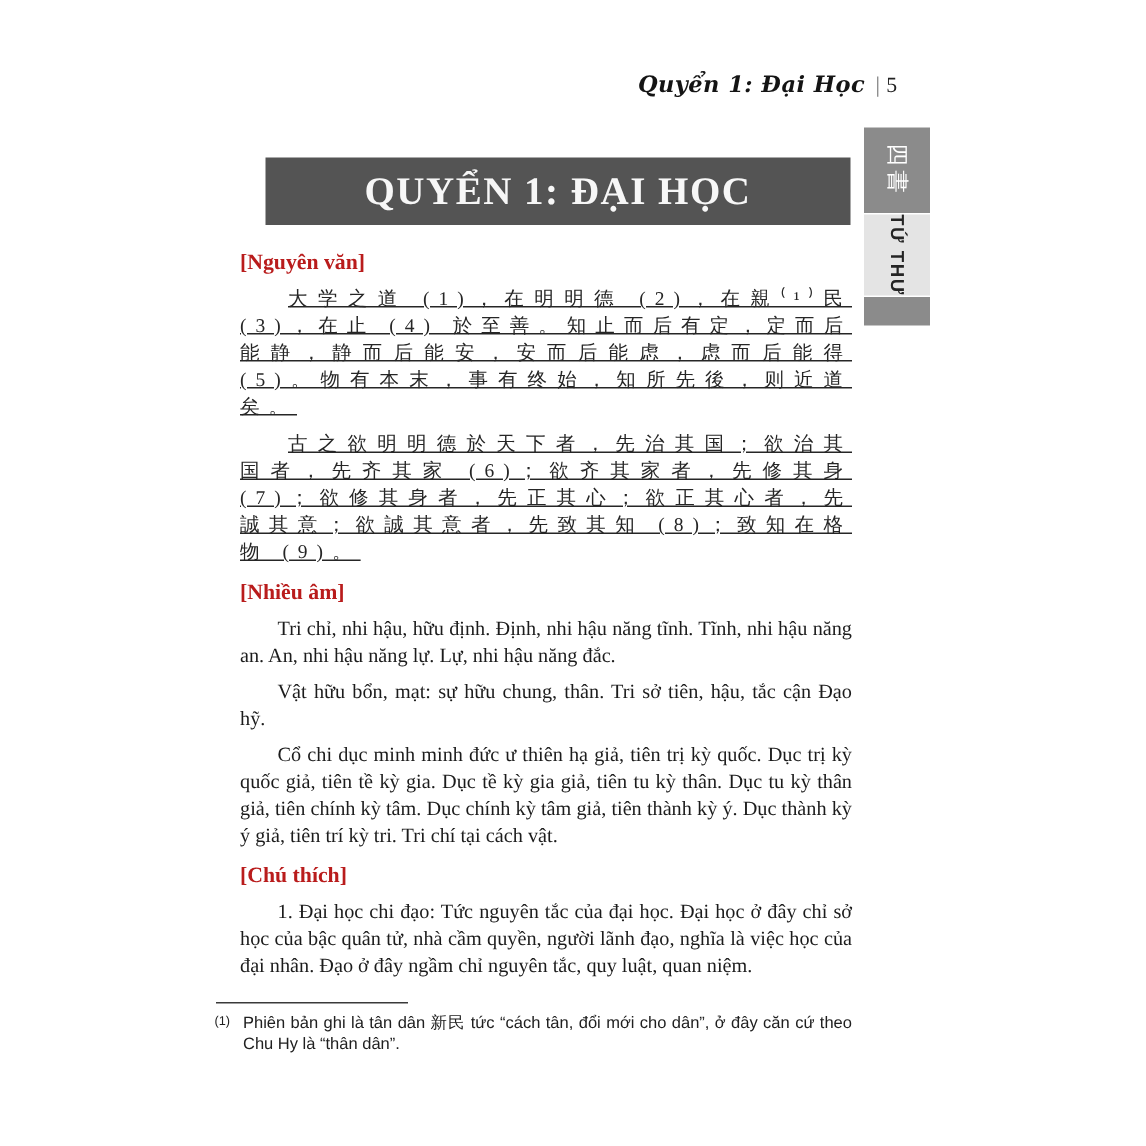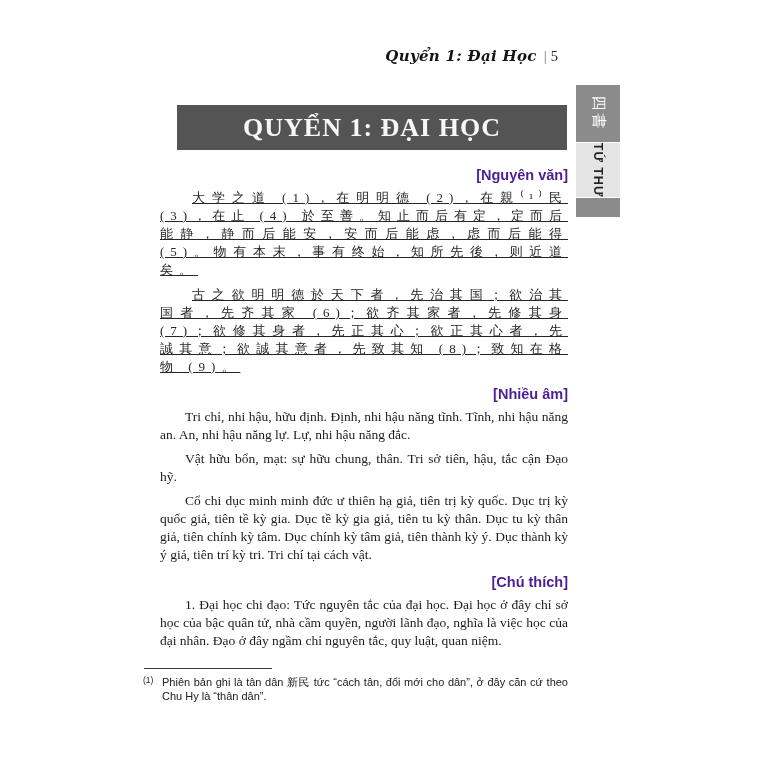--- a/index.html
+++ b/index.html
@@ -3,21 +3,21 @@
 <meta charset="utf-8">
 <style>
   html,body{margin:0;padding:0;}
   body{
     width:764px;height:764px;position:relative;background:#ffffff;
     font-family:"Liberation Serif",serif;color:#1c1c1c;overflow:hidden;
   }
   
   .running-header{
     position:absolute;top:47px;left:0;width:558px;
-    text-align:right;white-space:nowrap;
+    text-align:right;white-space:nowrap;padding-left:40px;
   }
   .rh-title{
     font-family:"DejaVu Serif",serif;font-style:italic;font-weight:bold;
     font-size:15px;color:#141414;letter-spacing:0.3px;
   }
   .rh-sep{color:#777;font-size:15px;margin:0 4px 0 7px;font-weight:normal;}
   .rh-page{font-size:14.5px;color:#222;}
   
   .banner{
     position:absolute;left:177px;top:105px;width:390px;height:45px;
@@ -39,22 +39,22 @@
   .tab-viet{height:54px;background:var(--tab-light,#e4e4e4);margin-top:1px;}
   .tab-viet span{
     transform:rotate(90deg);white-space:nowrap;color:#242424;
     font-family:"Liberation Sans",sans-serif;font-weight:bold;
     font-size:12.5px;letter-spacing:1px;
   }
   .tab-end{height:19px;background:var(--tab-dark,#8b8b8b);margin-top:1px;}
   
   .content{position:absolute;left:160px;top:163px;width:408px;}
   .section-heading{
-    font-family:Liberation Sans, sans-serif;font-weight:bold;
-    font-size:14.5px;color:#4c1d95;margin:10px 0 6px 0;text-align:right;
+    font-family:Liberation Serif, serif;font-weight:bold;
+    font-size:14.5px;color:#b91c1c;margin:10px 0 6px 0;
   }
   .section-heading.first{margin-top:4px;}
   .para{
     font-size:13.5px;line-height:18px;text-align:justify;
     text-indent:25px;margin:0 0 6px 0;color:#1c1c1c;
   }
   .para-cjk{
     font-size:13px;line-height:18px;letter-spacing:6px;
     text-align:justify;text-indent:32px;margin:0 0 7px 0;color:#262626;
     word-break:break-all;

